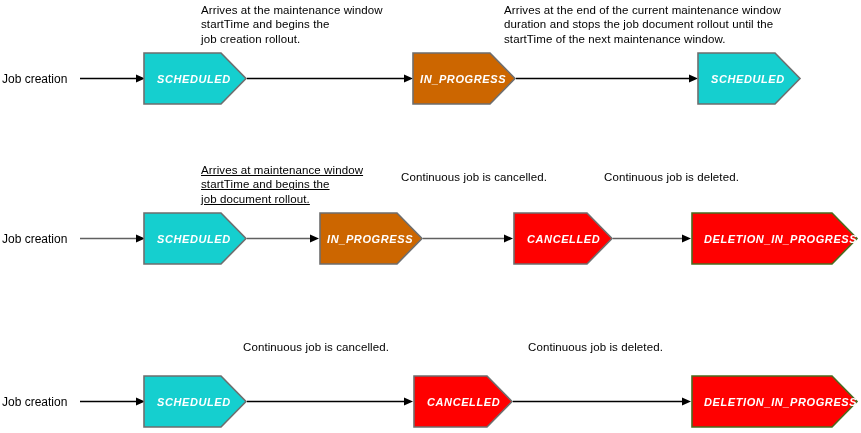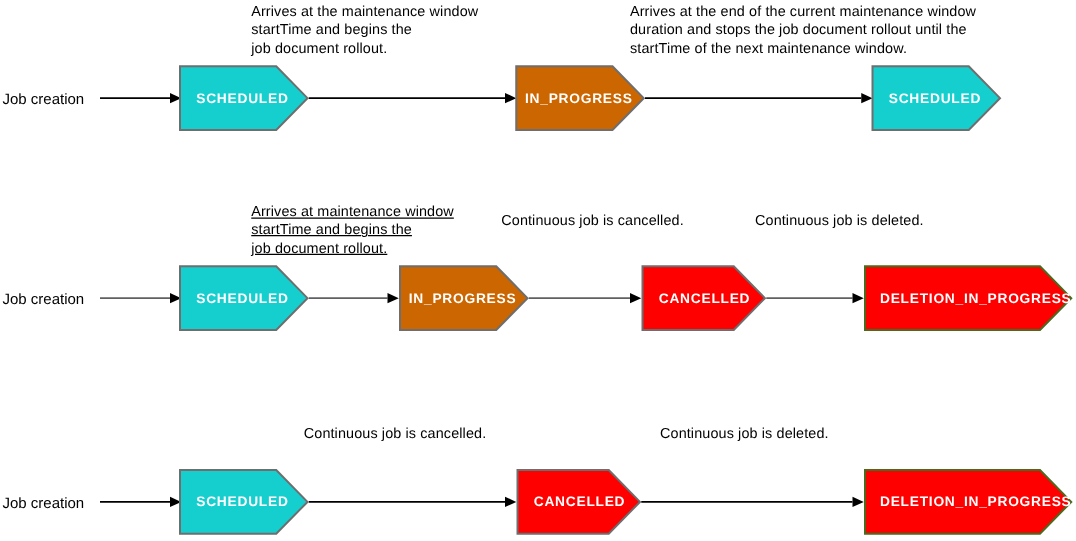--- a/index.html
+++ b/index.html
@@ -50,34 +50,35 @@
   .node .shape svg{display:block;width:100%;height:100%;overflow:visible;}
   .node .nlabel{
     position:relative;
     z-index:2;
     color:#ffffff;
     font-size:11px;
     font-weight:bold;
     letter-spacing:0.6px;
     white-space:nowrap;
     pointer-events:none;
+    font-style:italic;
   }
 </style>
 </head>
 <body>
 
 <div id="stage">
 
   <div class="row" style="top:0;height:140px;">
 
     <div class="entry-label" style="left:2px;top:72px;">Job creation</div>
 
     <div class="note" style="left:201px;top:3px;width:320px;">Arrives at the maintenance window
 startTime and begins the
-job document rollout.</div>
+job creation rollout.</div>
 
     <div class="note" style="left:504px;top:3px;width:360px;">Arrives at the end of the current maintenance window
 duration and stops the job document rollout until the
 startTime of the next maintenance window.</div>
 
     <div class="conn" style="left:80px;top:73px;width:65px;">
       <svg width="65" height="11" viewBox="0 0 65 11">
         <line x1="0" y1="5.5" x2="56" y2="5.5" stroke="#000000" stroke-width="1.3"></line>
         <polygon points="56,1.4 65,5.5 56,9.6" fill="#000000"></polygon>
       </svg>

